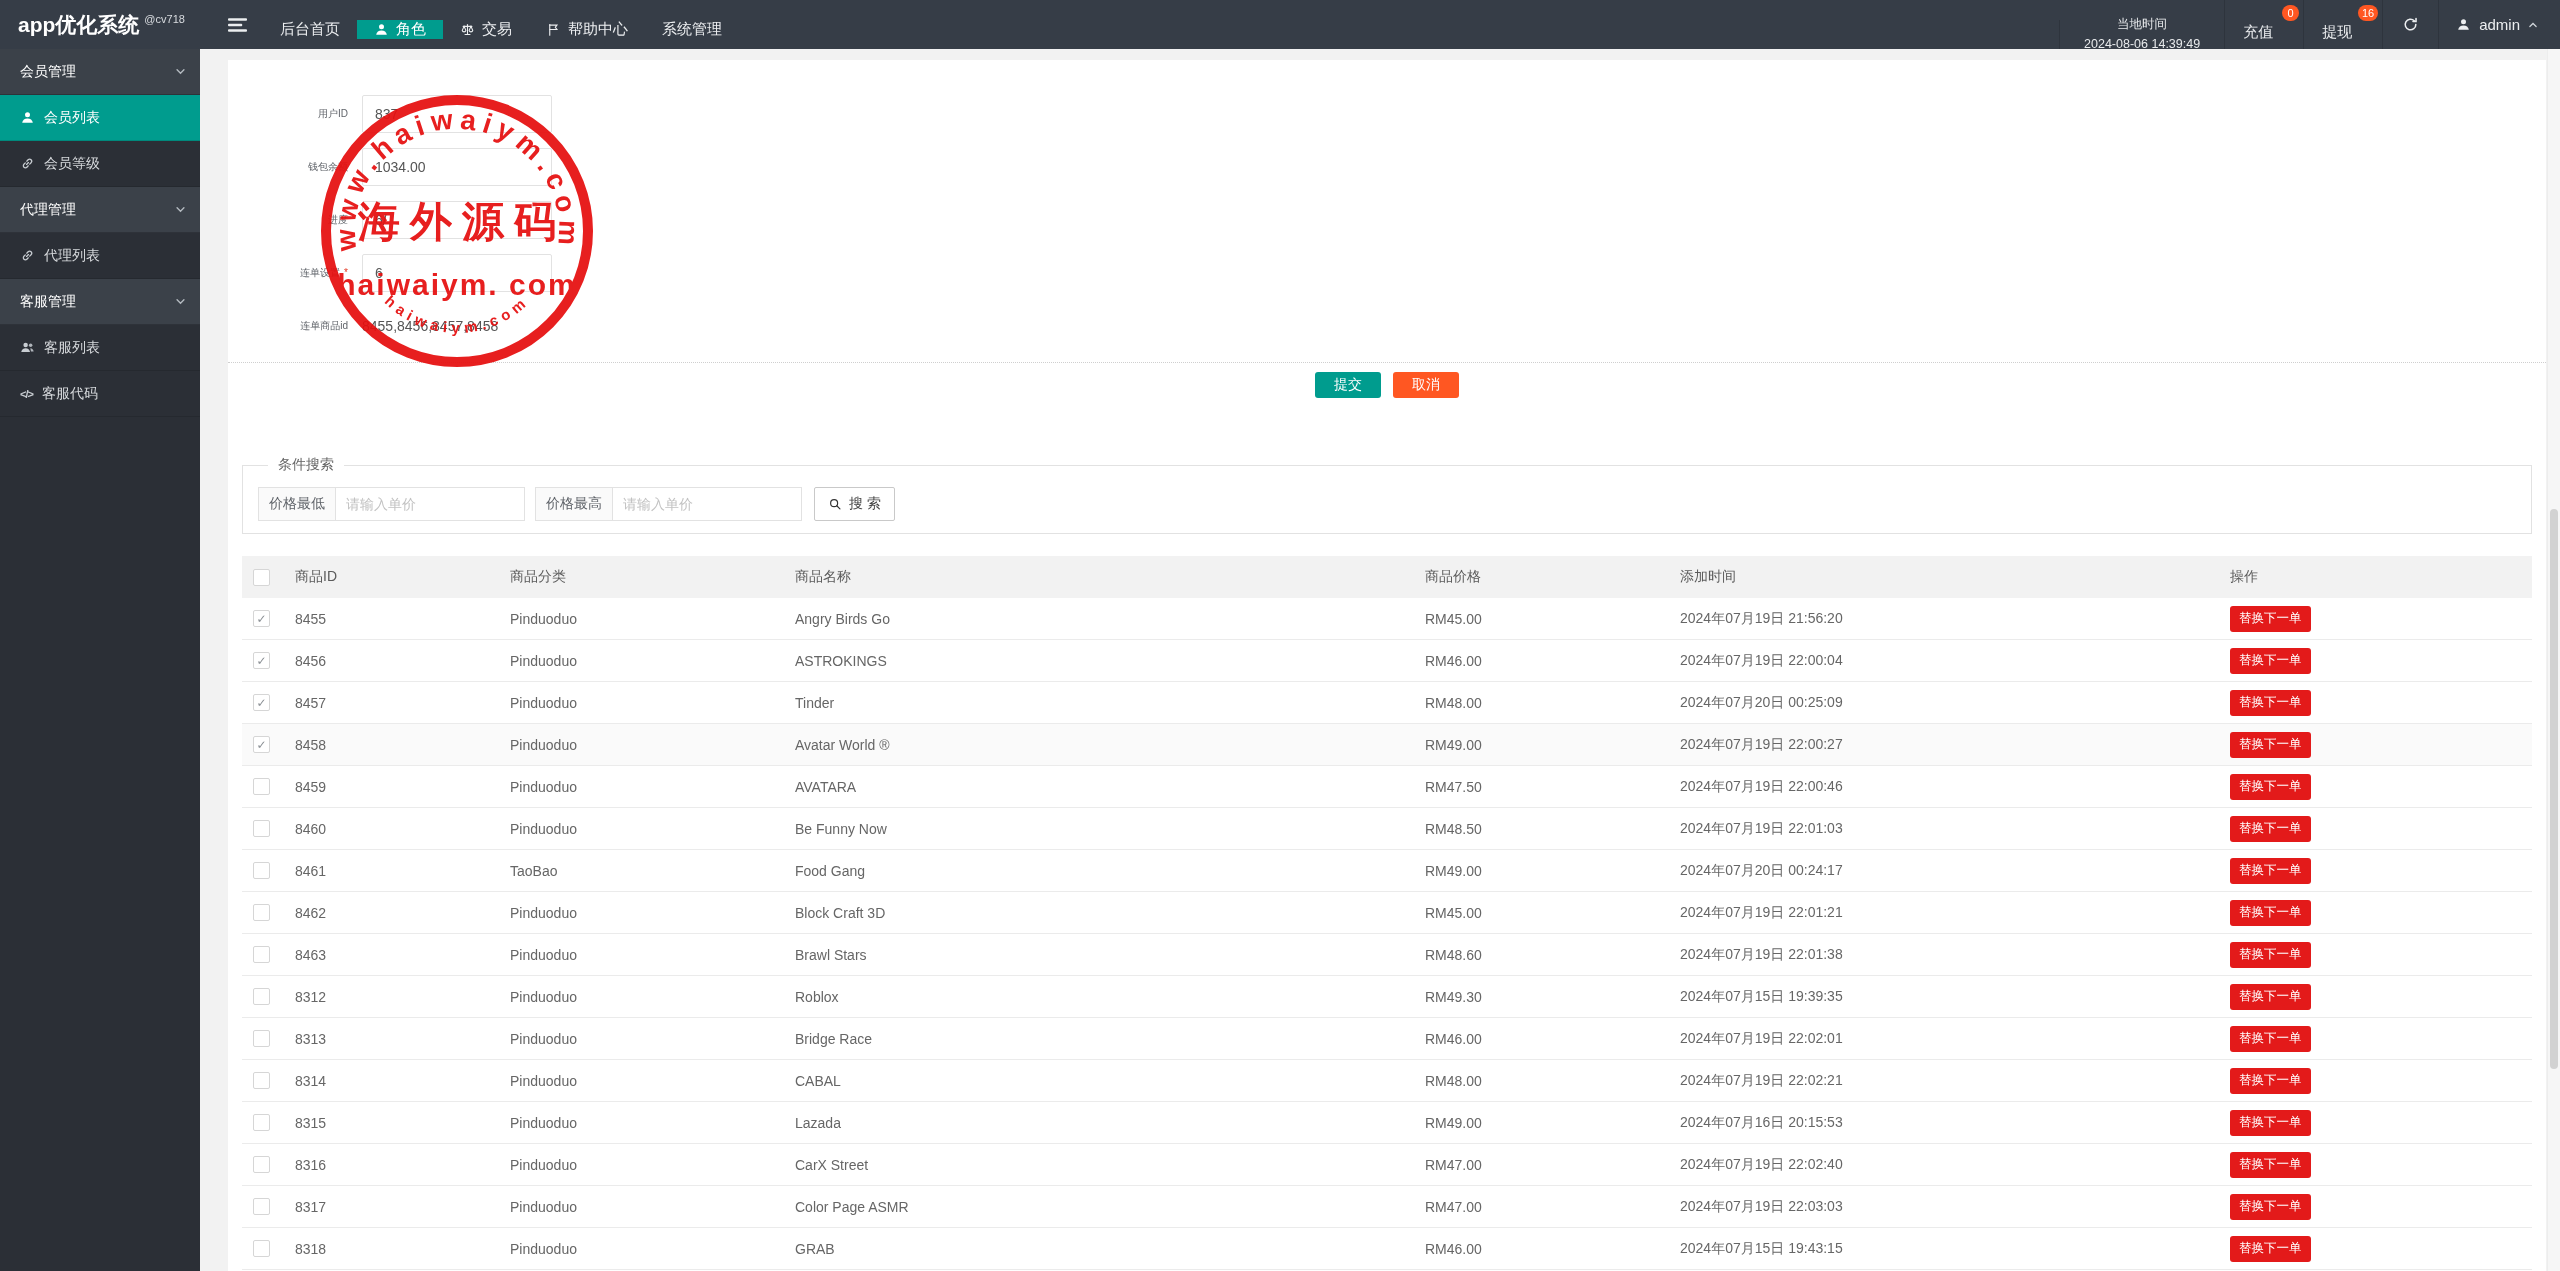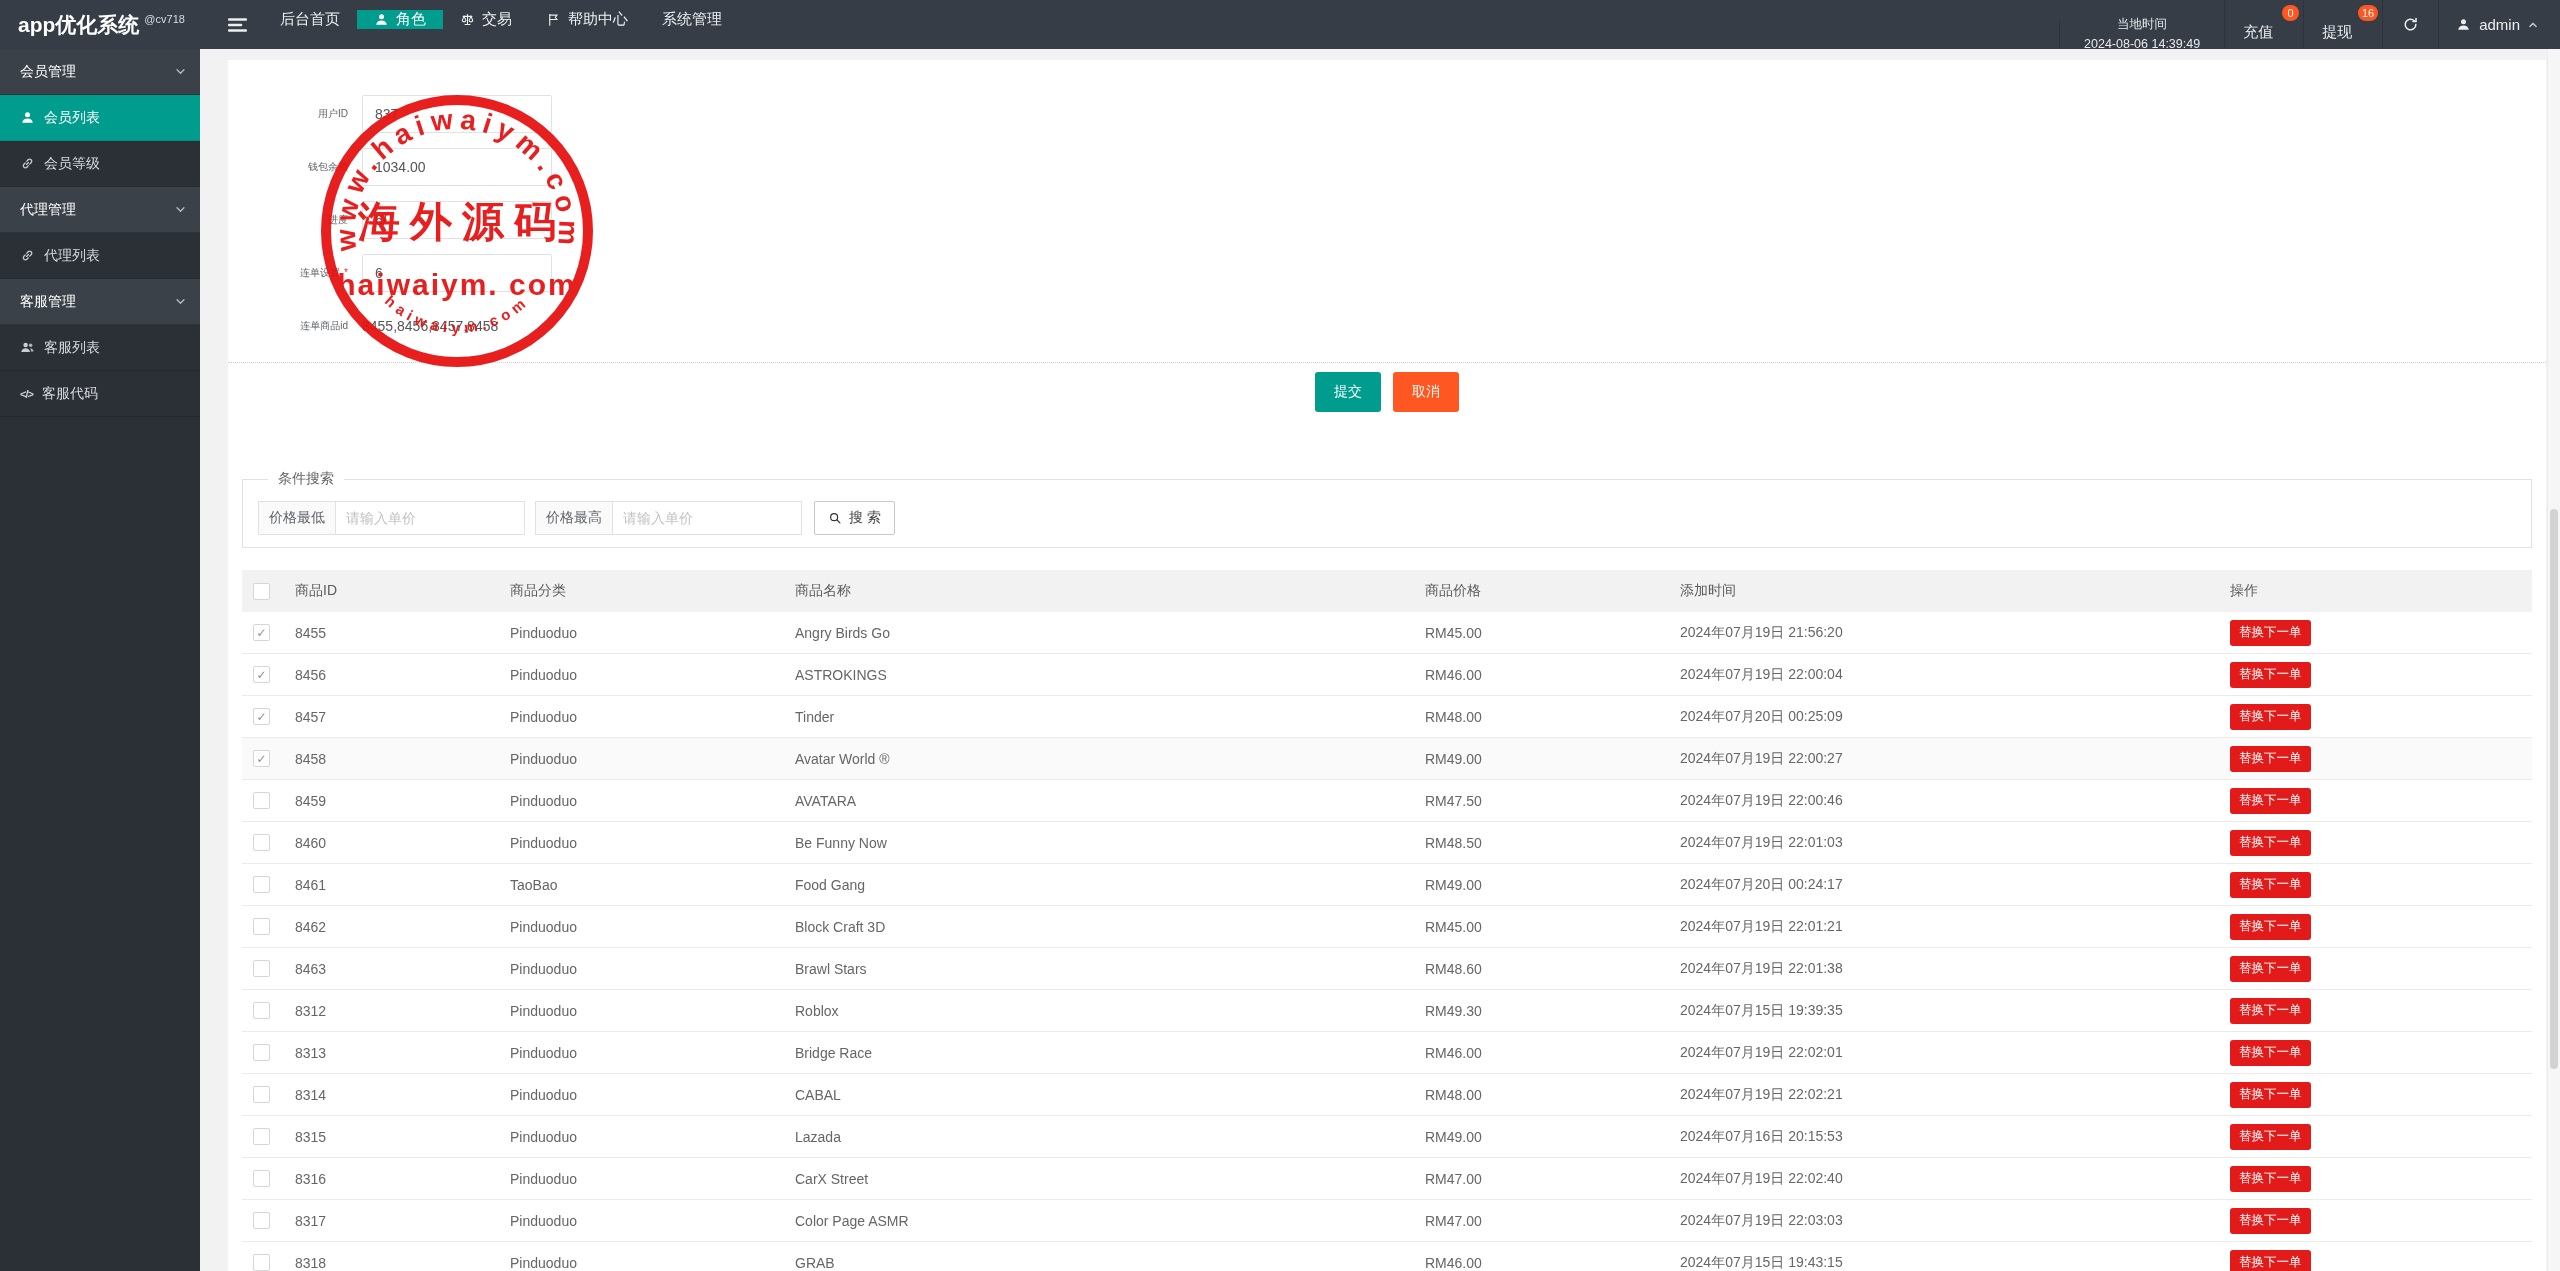--- a/index.html
+++ b/index.html
@@ -5,21 +5,21 @@
   html,body{margin:0;padding:0;}
   body{font-family:"Liberation Sans","DejaVu Sans",sans-serif;}
   .page{position:relative;width:2560px;height:1271px;overflow:hidden;background:#f2f2f2;}
 
   
   .topbar{position:absolute;top:0;left:0;right:0;height:49px;background:var(--navbar,#363d47);display:flex;align-items:stretch;color:#eceef0;z-index:6;}
   .logo{padding:0 18px;display:flex;align-items:center;font-size:21px;font-weight:bold;color:#fff;min-width:175px;}
   .logo sup{font-size:11px;font-weight:normal;color:#d8dbdf;margin:-12px 0 0 5px;}
   .hamb{width:52px;display:flex;align-items:center;justify-content:center;cursor:pointer;}
   .hamb svg{width:19px;height:16px;}
-  .menu{display:flex;align-items:flex-start;margin-top:10px;}
+  .menu{display:flex;align-items:center;margin-top:10px;}
   .m-item{display:flex;align-items:center;gap:7px;padding:0 17px;font-size:15px;cursor:pointer;}
   .m-item.active{background:var(--accent,#009c8e);color:#fff;}
   .icn{display:inline-flex;align-items:center;justify-content:center;}
   .icn svg{width:1em;height:1em;display:block;}
   .m-item .icn{font-size:15px;}
   .grow{flex:1;}
   .timebox{display:flex;flex-direction:column;justify-content:center;align-items:center;font-size:12.5px;line-height:1.55;padding:0 24px;color:#e8eaec;border-left:1px solid rgba(0,0,0,.14);margin-top:20px;}
   .pill{position:relative;display:flex;align-items:center;font-size:15px;padding:16px 30px 0 18px;cursor:pointer;border-left:1px solid rgba(0,0,0,.14);}
   .badge{position:absolute;top:5px;right:4px;background:var(--warn,#ff5722);color:#fff;font-size:11px;height:16px;min-width:9px;padding:0 4px;border-radius:9px;line-height:16px;text-align:center;}
   .iconbtn{display:flex;align-items:center;padding:0 19px;font-size:17px;cursor:pointer;border-left:1px solid rgba(0,0,0,.14);}
@@ -42,21 +42,21 @@
 
   
   .f-row{display:flex;align-items:center;height:38px;margin:0 0 15px 0;}
   .f-label{width:120px;text-align:right;font-size:10px;color:#5f6369;flex:none;}
   .star{color:#e3341f;margin-left:4px;}
   .f-row > .f-input, .f-row > .f-plain{margin-left:14px;}
   .f-input{width:190px;height:38px;border:1px solid #e2e2e2;border-radius:2px;padding:0 12px;font-size:14px;color:#555;box-sizing:border-box;background:#fff;font-family:inherit;outline:none;}
   .f-plain{font-size:14px;color:#555;}
   .dotline{border-top:1px dotted #cfcfcf;margin-top:17px;}
   .btnrow{margin-top:9px;display:flex;justify-content:center;gap:12px;}
-  .btn{height:40px;padding:0 19px;border:none;border-radius:3px;color:#fff;font-size:14px;cursor:pointer;font-family:inherit;}
+  .btn{height:26px;padding:0 19px;border:none;border-radius:3px;color:#fff;font-size:14px;cursor:pointer;font-family:inherit;}
   .submit{background:var(--accent,#009c8e);}
   .cancel{background:var(--warn,#ff5722);}
 
   
   .searchset{margin:58px 14px 0;border:1px solid #e2e2e2;padding:13px 15px 12px;}
   .searchset legend{font-size:14px;color:#646464;padding:0 10px;margin-left:10px;}
   .searchrow{display:flex;align-items:center;gap:10px;}
   .igroup{display:flex;align-items:stretch;height:34px;}
   .ilabel{display:flex;align-items:center;background:#fafafa;border:1px solid #e2e2e2;padding:0 10px;font-size:14px;color:#5f6369;}
   .itext{width:168px;border:1px solid #e2e2e2;border-left:none;padding:0 10px;font-size:14px;color:#666;outline:none;font-family:inherit;}

